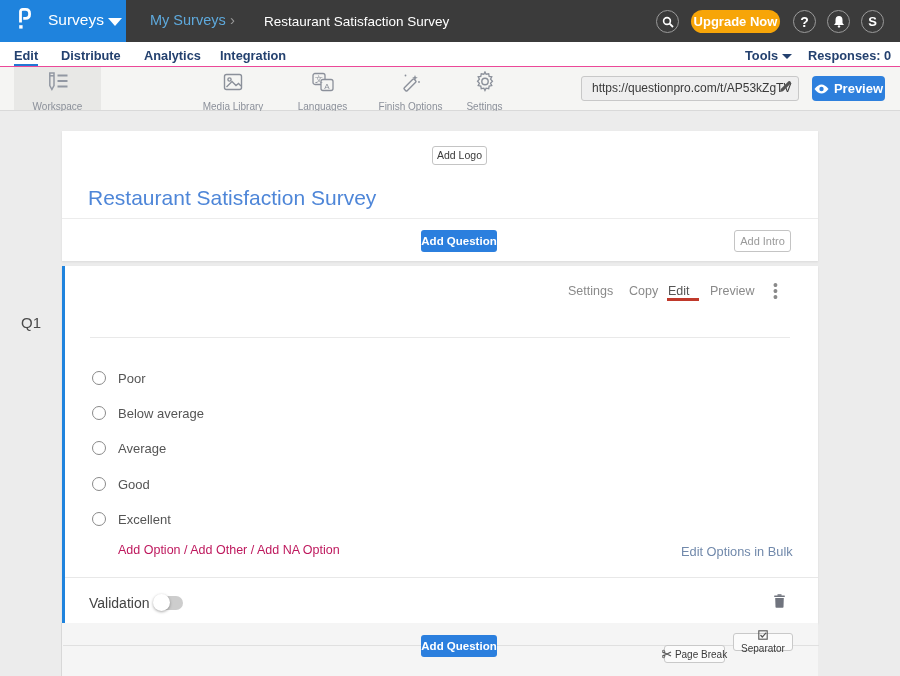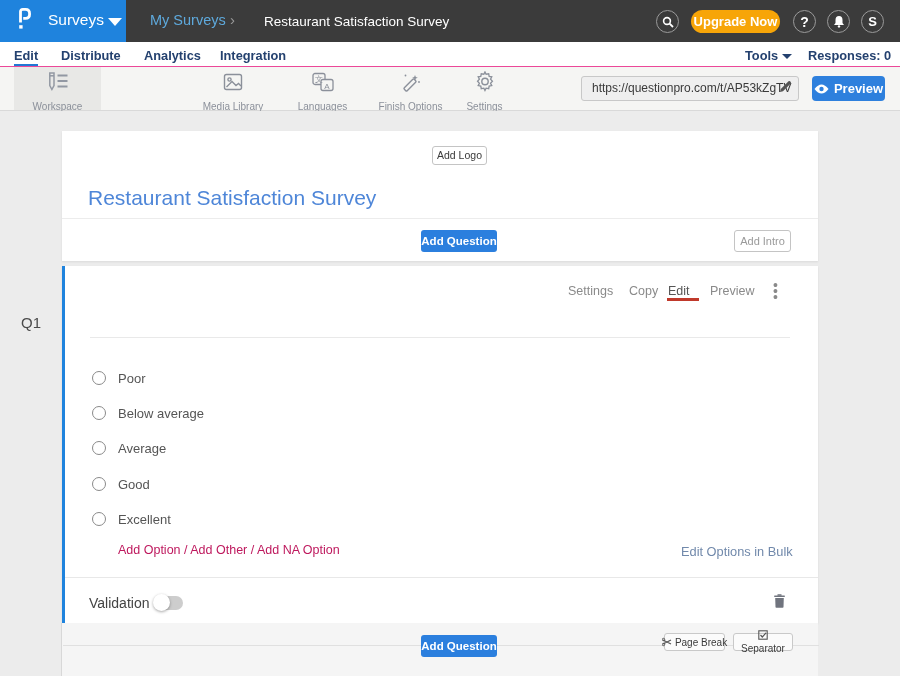--- a/index.html
+++ b/index.html
@@ -82,21 +82,21 @@
 #card2-sep { left:0; top:311px; width:753px; height:1px; background:#e8e8e8; }
 #validation { left:24px; top:329px; font-size:14px; color:#444; }
 #toggle { left:90px; top:330px; width:28px; height:14px; background:#cdcdcd; border-radius:7px; }
 #toggle-knob { left:88px; top:328px; width:17px; height:17px; background:#fff; border-radius:50%; box-shadow:0 1px 3px rgba(0,0,0,0.35); }
 
 
 #bottomsec { left:61px; top:512px; width:757px; height:53px; background:#f5f5f5; border-left:1px solid #d8d8d8; }
 #bline { left:1px; top:22px; width:756px; height:1px; background:#e0e0e0; }
 #addq2 { left:359px; top:12px; width:76px; height:22px; background:#2b7fde; border-radius:3px; color:#fff; font-size:11.5px; font-weight:bold; text-align:center; line-height:22px; }
 .miniBtn { top:10px; height:18px; border:1px solid #c9c9c9; border-radius:3px; background:#fbfbfb; color:#3a3a3a; font-size:10px; display:flex; align-items:center; justify-content:center; gap:3px; } .miniBtn svg { flex-shrink:0; }
-#pagebreak { left:602px; width:61px; }
+#pagebreak { left:602px; width:61px;margin-top:12px; }
 #separator { left:671px; width:60px;flex-direction:column; }
 </style>
 </head>
 <body>
 
 <div id="hdr" class="abs">
   <div id="hdr-blue" class="abs"></div>
   <svg id="logo" class="abs" width="12" height="21" viewBox="0 0 12 21">
     <path d="M1.5 14.5 L1.5 3.6 Q1.5 1.4 3.8 1.4 L6.6 1.4 Q10.6 1.4 10.6 5.9 Q10.6 10.3 6.6 10.3 L4.2 10.3" fill="none" stroke="#fff" stroke-width="2.8"></path>
     <rect x="0.2" y="17.2" width="3.4" height="3.4" fill="#fff"></rect>

